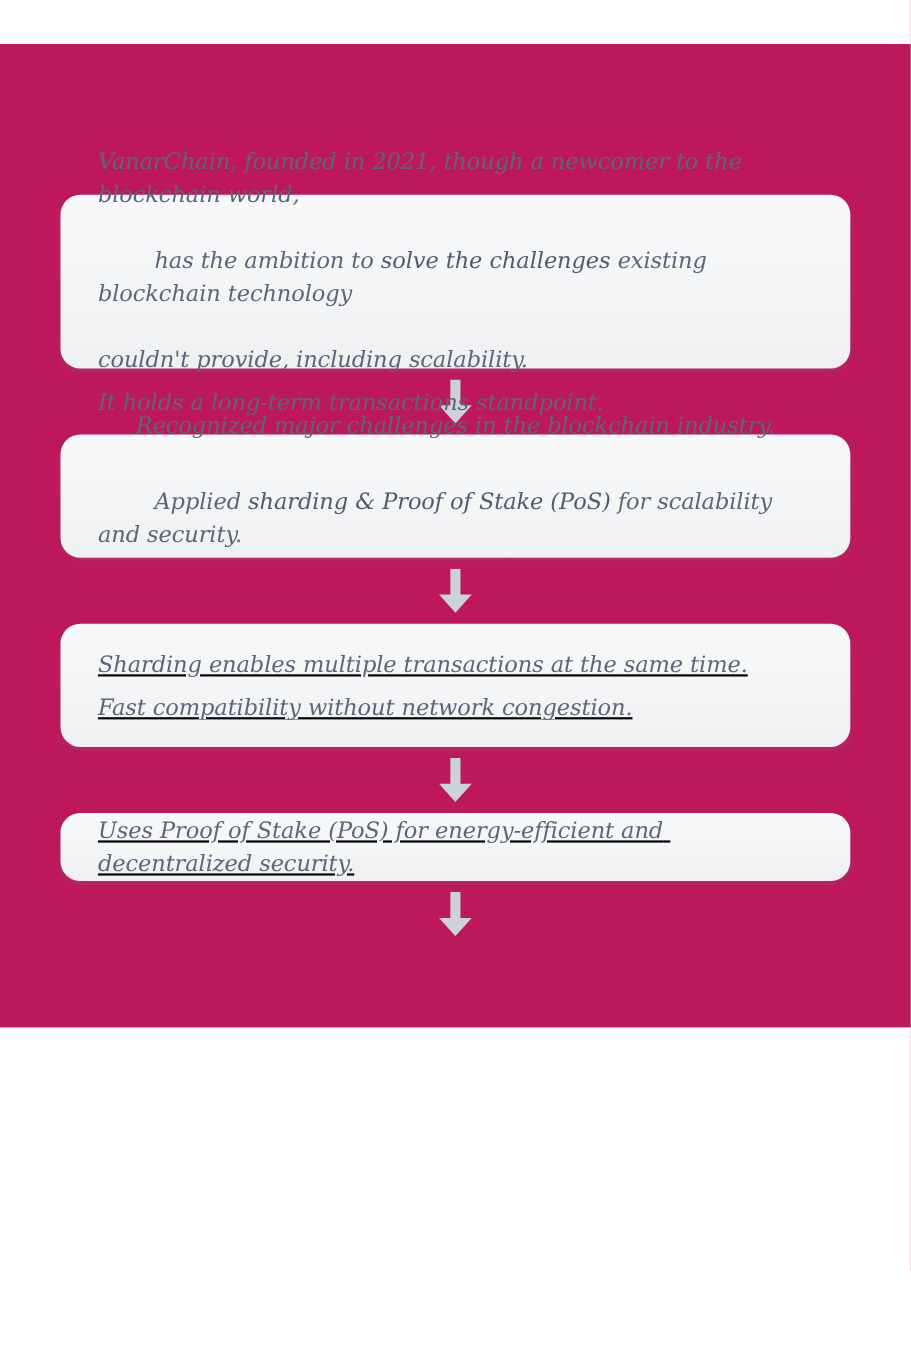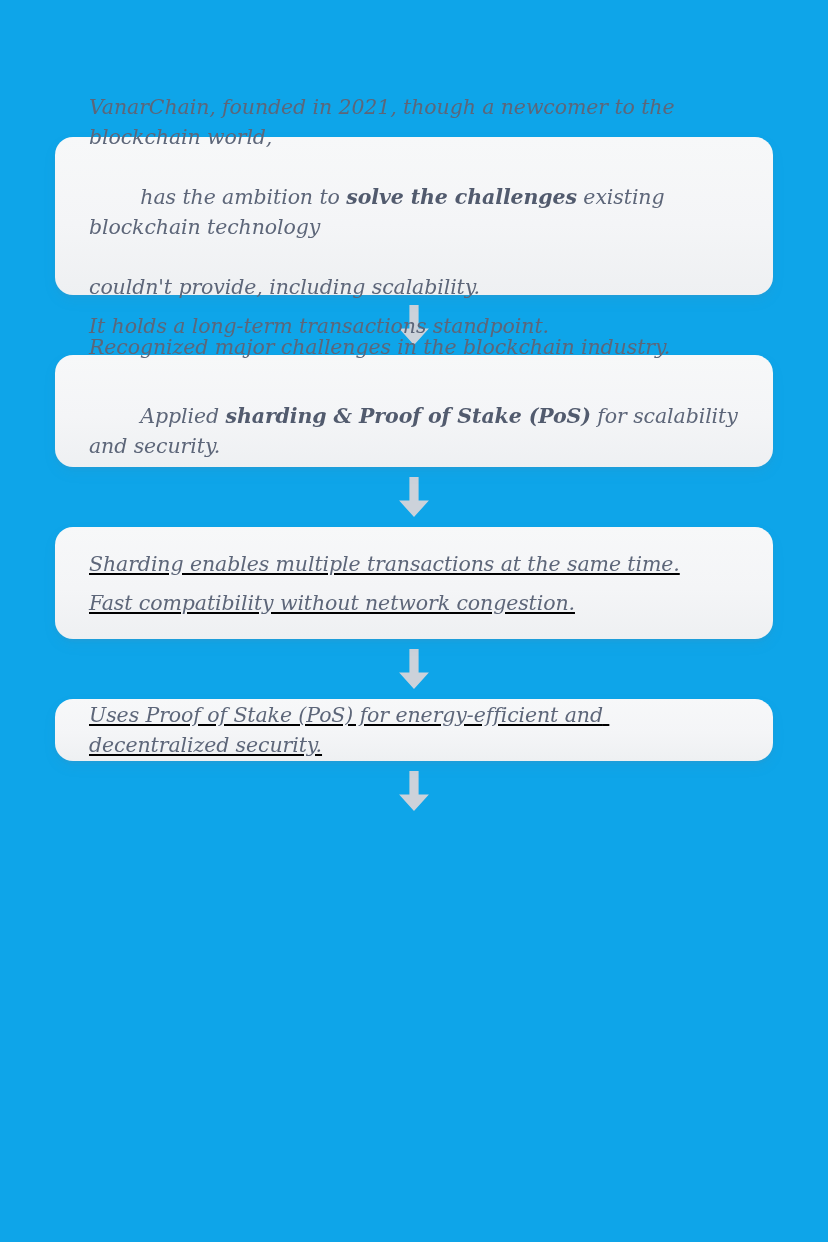--- a/index.html
+++ b/index.html
@@ -11,22 +11,23 @@
     width: 828px;
     height: 1242px;
     background: #ffffff;
     font-family: "DejaVu Sans", sans-serif;
     overflow: hidden;
   }
 
   .page {
     position: relative;
     width: 828px;
-    height: 1242px;
-    background: #0ea5e9;
+    height: 894px;
+    background: #be185d;
+    margin-top: 40px;
   }
 
   .flow {
     position: absolute;
     left: 55px;
     top: 137px;
     width: 718px;
     display: flex;
     flex-direction: column;
     align-items: stretch;
@@ -55,28 +56,28 @@
     letter-spacing: -0.1px;
     white-space: pre-wrap;
   }
 
   .node-line + .node-line.spaced {
     margin-top: 9px;
   }
 
   .node-line b,
   .node-line .em {
-    font-weight: 700;
+    font-weight: 400;
     font-style: italic;
     color: #525b6e;
   }
 
   
   .node.n1 { height: 158px; }
-  .node.n2 { height: 112px; }
+  .node.n2 { height: 112px; align-items: center; }
   .node.n3 { height: 112px; text-decoration: underline; }
   .node.n4 { height: 62px; text-decoration: underline;  }
   .node.n5 { height: 62px;  }
   .node.n6 { height: 80px;  }
 
   .connector {
     height: 60px;
     display: flex;
     align-items: center;
     justify-content: center;

